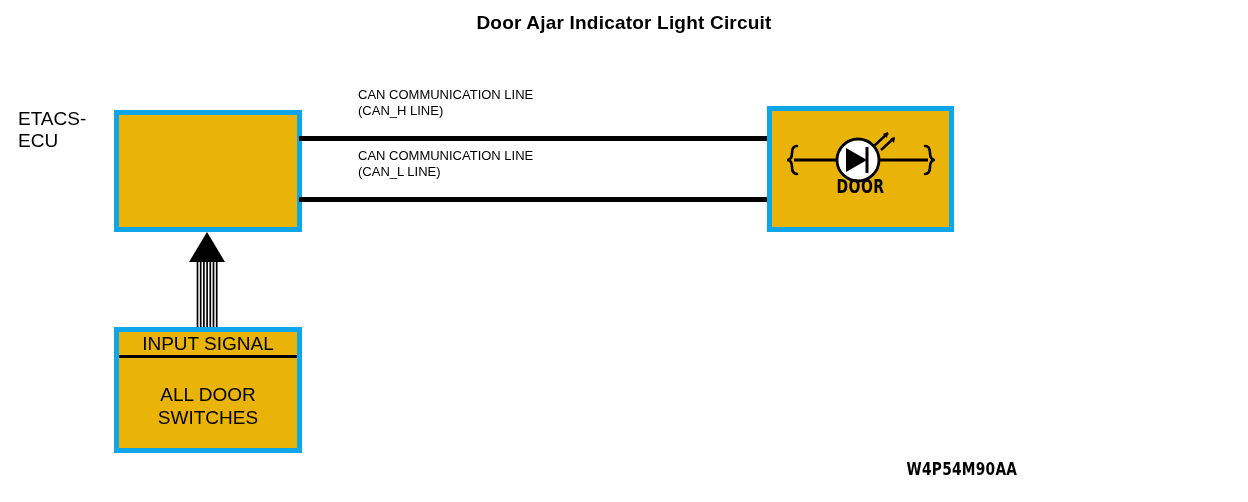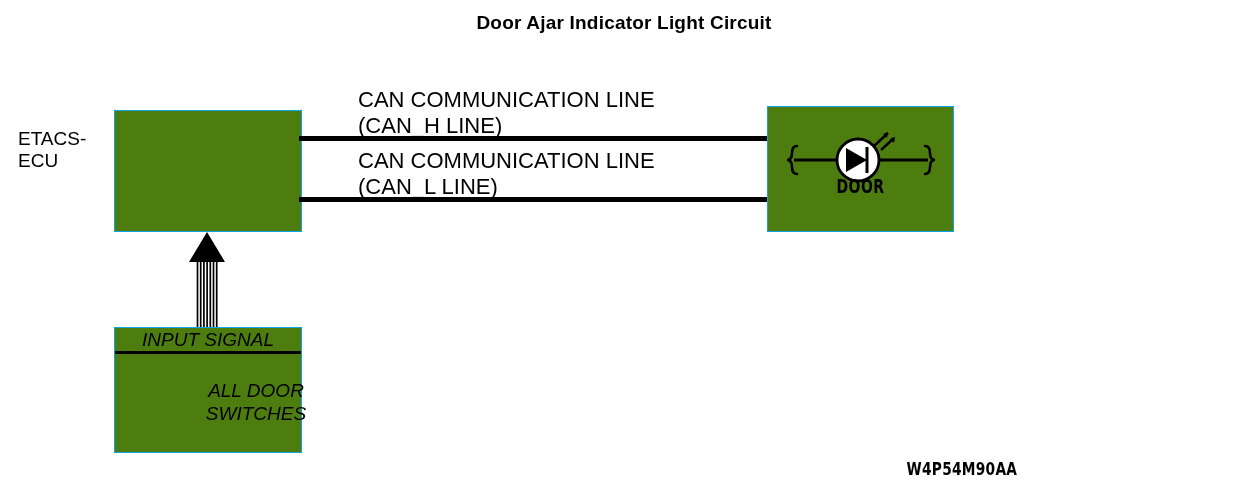--- a/index.html
+++ b/index.html
@@ -26,24 +26,23 @@
     top: 12px;
     width: 1248px;
     text-align: center;
     font-size: 19px;
     font-weight: bold;
     letter-spacing: 0.2px;
   }
 
   
   .box {
-    border: 1px solid #0ea5e9;
-    background: #4d7c0f;
+    border: 5px solid #0ea5e9;
+    background: #eab308;
     box-sizing: border-box;
-    font-style: italic;
   }
   #etacs-ecu-box {
     left: 114px;
     top: 110px;
     width: 188px;
     height: 122px;
   }
   #combination-meter-box {
     left: 767px;
     top: 106px;
@@ -75,31 +74,29 @@
     left: 0;
     top: 26px;
     width: 100%;
     height: 97px;
     display: flex;
     align-items: center;
     justify-content: center;
     text-align: center;
     font-size: 19px;
     line-height: 1.18;
-    padding-left: 48px;
   }
 
   
   #etacs-ecu-label {
     left: 18px;
     top: 108px;
     font-size: 19px;
     line-height: 1.18;
     white-space: pre-line;
-    margin-top: 20px;
   }
   #combination-meter-label {
     left: 969px;
     top: 108px;
     font-size: 19px;
     line-height: 1.18;
     white-space: pre-line;
   }
 
   
@@ -107,21 +104,21 @@
     height: 5px;
     background: #000000;
     left: 299px;
     width: 470px;
   }
   #can-h-line { top: 136px; }
   #can-l-line { top: 197px; }
 
   .can-label {
     left: 358px;
-    font-size: 22px;
+    font-size: 13px;
     line-height: 1.2;
     white-space: pre-line;
   }
   #can-h-label { top: 87px; }
   #can-l-label { top: 148px; }
 
   
   #input-signal-arrow {
     left: 188px;
     top: 231px;

